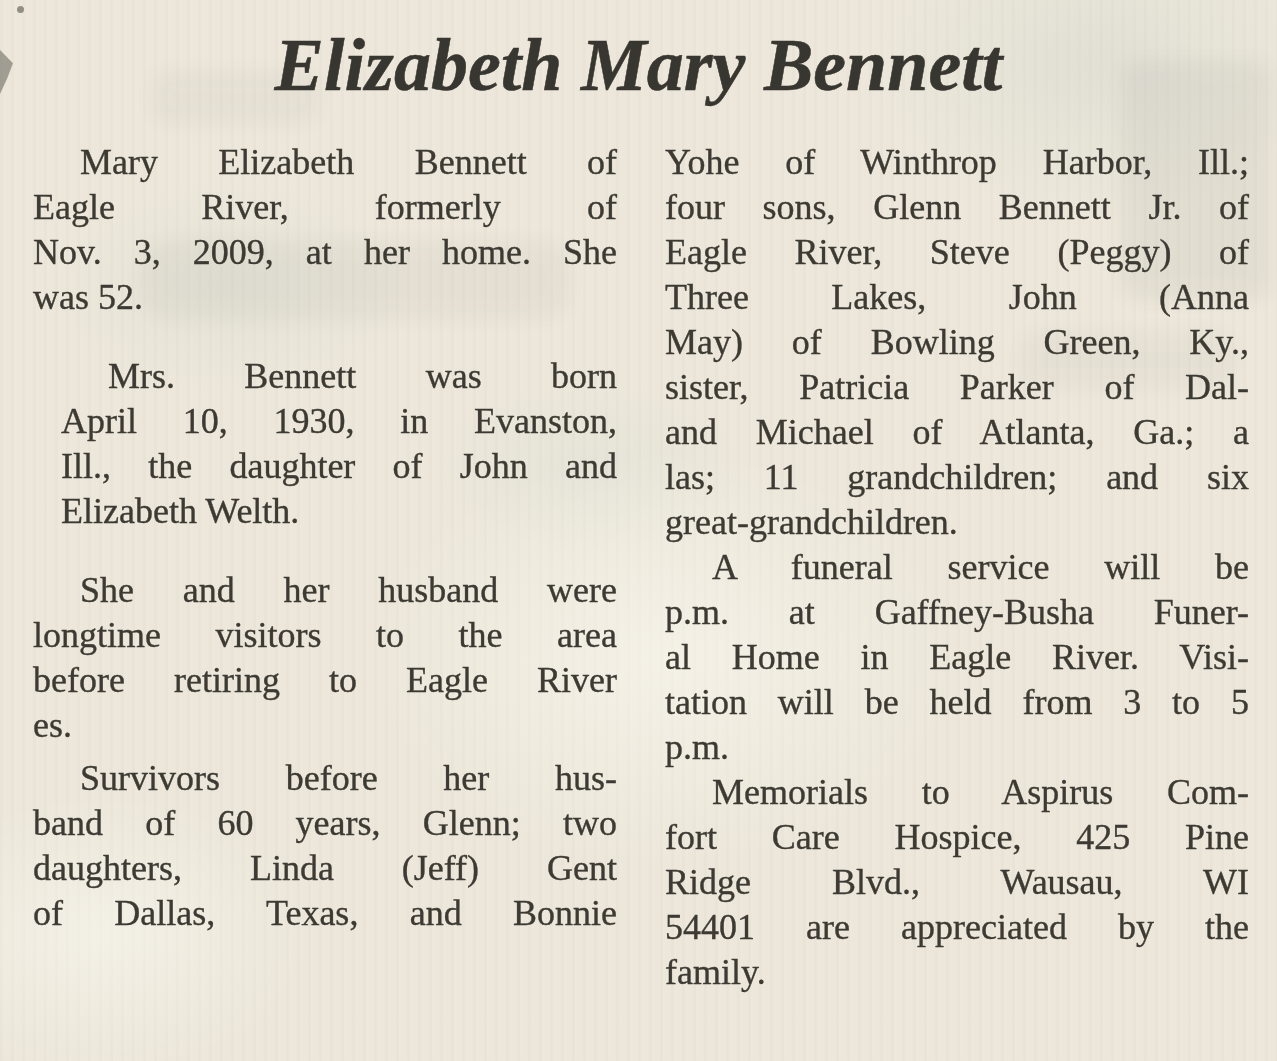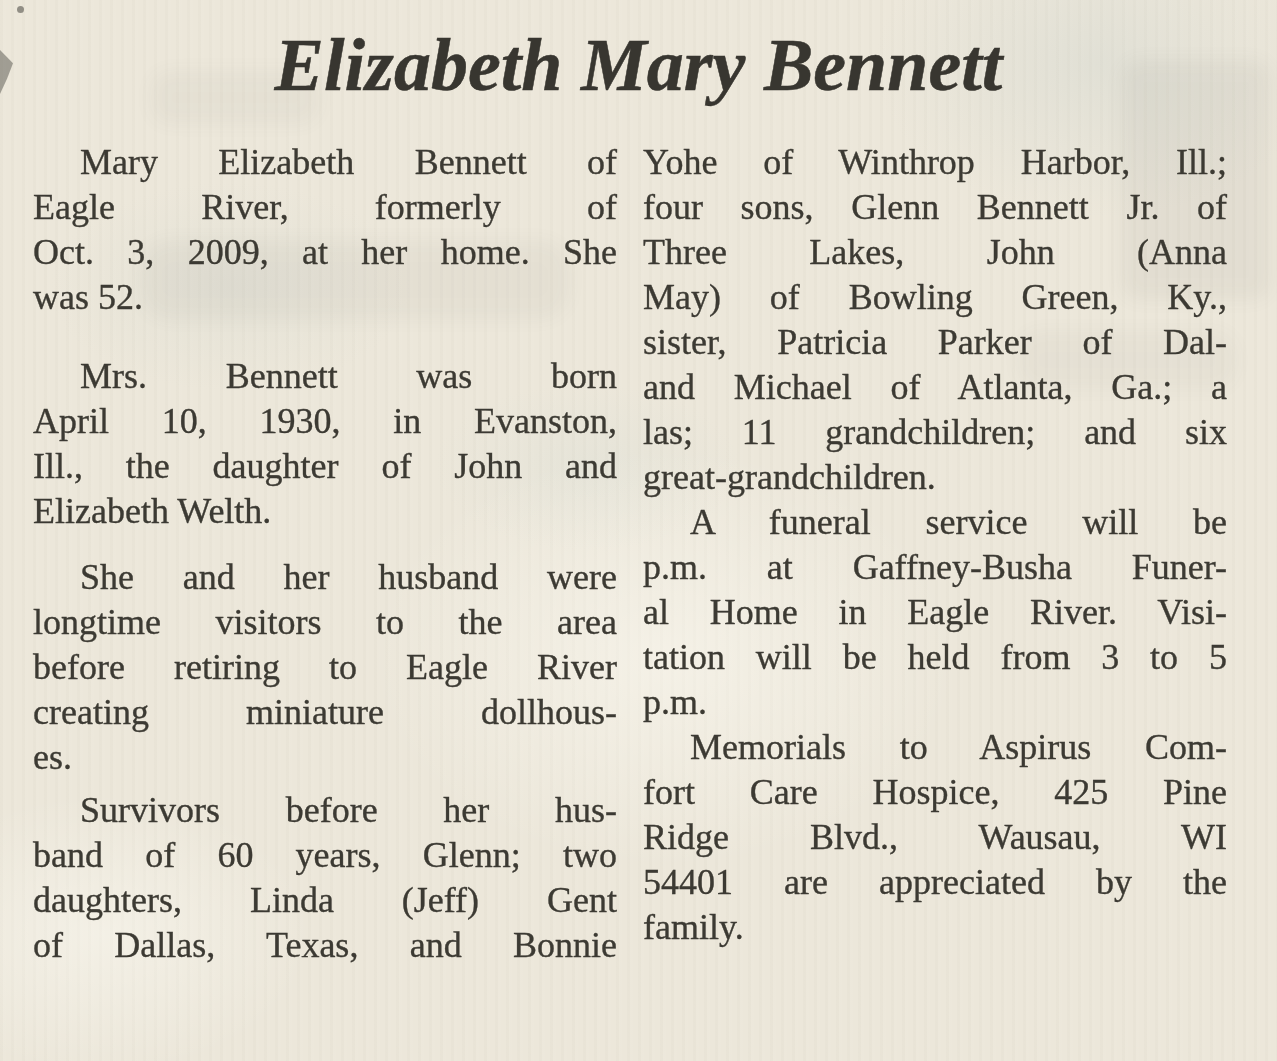--- a/index.html
+++ b/index.html
@@ -59,33 +59,33 @@
     letter-spacing: 0px;
     color: #383630;
     -webkit-text-stroke: 0.5px #383630;
   }
   .columns {
     position: absolute;
     top: 140px;
     left: 33px;
     width: 1206px;
     display: flex;
-    gap: 26px;
+    gap: 48px;
   }
   .column {
     width: 584px;
     flex: 0 0 584px;
     font-size: 36px;
     line-height: 45px;
     -webkit-text-stroke: 0.35px #3c3a33;
   }
   .para { margin: 0; }
   
-  .column[data-col="0"] .para:nth-child(2) { margin-top: 34px; }
-  .column[data-col="0"] .para:nth-child(3) { margin-top: 21px; }
+  .column[data-col="0"] .para:nth-child(2) { margin-top: 34px; margin-left: 28px; }
+  .column[data-col="0"] .para:nth-child(3) { margin-top: 34px; }
   .column[data-col="0"] .para:nth-child(4) { margin-top: 8px; }
   .line {
     text-align: justify;
     text-align-last: justify;
     white-space: normal;
   }
   .line.first { text-indent: 47px; }
   .line.last { text-align-last: left; }
 </style>
 </head>
@@ -99,47 +99,47 @@
   <div class="edge-mark"></div>
   <div class="edge-dot"></div>
 
   <h1 class="headline">Elizabeth Mary Bennett</h1>
 
   <div class="columns">
     <div class="column" data-col="0">
         <div class="para">
           <div class="line first">Mary Elizabeth Bennett of</div>
           <div class="line">Eagle River, formerly of</div>
-          <div class="line">Oct. 3, 2009, at her home. She</div>
+          <div class="line">Nov. 3, 2009, at her home. She</div>
           <div class="line last">was 52.</div>
         </div>
         <div class="para">
           <div class="line first">Mrs. Bennett was born</div>
           <div class="line">April 10, 1930, in Evanston,</div>
           <div class="line">Ill., the daughter of John and</div>
           <div class="line last">Elizabeth Welth.</div>
         </div>
         <div class="para">
           <div class="line first">She and her husband were</div>
           <div class="line">longtime visitors to the area</div>
           <div class="line">before retiring to Eagle River</div>
-          <div class="line">creating miniature dollhous-</div>
           <div class="line last">es.</div>
         </div>
         <div class="para">
           <div class="line first">Survivors before her hus-</div>
           <div class="line">band of 60 years, Glenn; two</div>
           <div class="line">daughters, Linda (Jeff) Gent</div>
           <div class="line">of Dallas, Texas, and Bonnie</div>
         </div>
       </div>
     <div class="column" data-col="1">
         <div class="para">
           <div class="line">Yohe of Winthrop Harbor, Ill.;</div>
           <div class="line">four sons, Glenn Bennett Jr. of</div>
+          <div class="line">Eagle River, Steve (Peggy) of</div>
           <div class="line">Three Lakes, John (Anna</div>
           <div class="line">May) of Bowling Green, Ky.,</div>
           <div class="line">sister, Patricia Parker of Dal-</div>
           <div class="line">and Michael of Atlanta, Ga.; a</div>
           <div class="line">las; 11 grandchildren; and six</div>
           <div class="line last">great-grandchildren.</div>
         </div>
         <div class="para">
           <div class="line first">A funeral service will be</div>
           <div class="line">p.m. at Gaffney-Busha Funer-</div>

